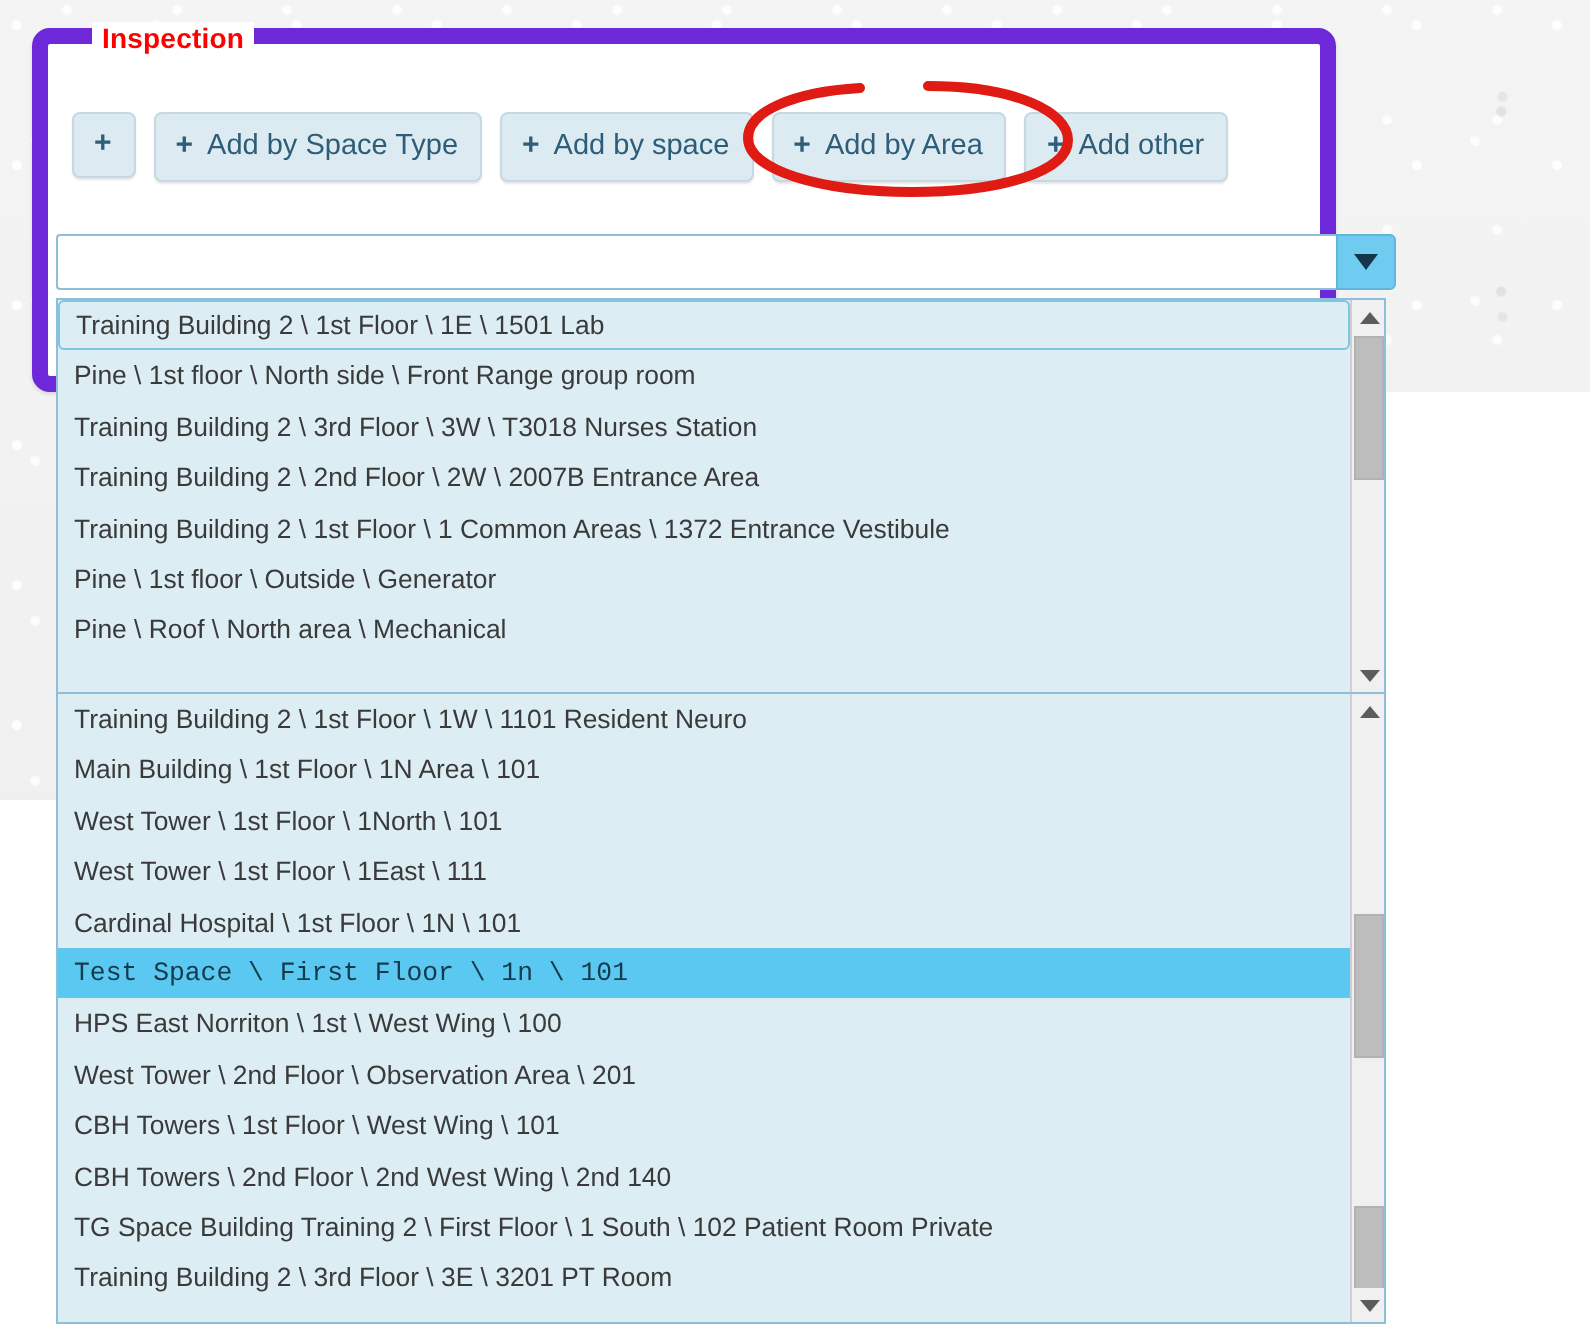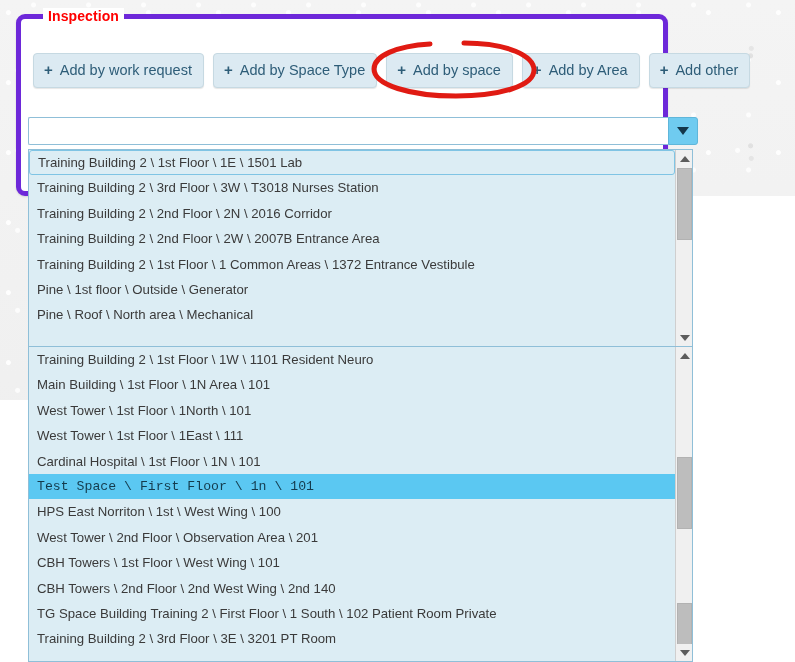--- a/index.html
+++ b/index.html
@@ -40,21 +40,21 @@
     left: 0px; top: 400px;
     width: 795px; height: 262px;
     background: #ffffff;
   }
 
   
   .inspection-panel {
     position: absolute;
     left: 16px; top: 14px;
     width: 652px; height: 182px;
-    border: 5px solid #6d28d9;
+    border: 8px solid #6d28d9;
     border-radius: 9px;
     background: #ffffff;
     box-shadow: 0 1px 2px rgba(0,0,0,.12);
   }
   .panel-legend {
     position: absolute;
     left: 22px; top: -11px;
     padding: 0 5px;
     background: #ffffff;
     color: #ff0000;
@@ -223,21 +223,20 @@
 
 <div class="page-bg"></div>
 <div class="white-canvas"></div>
 <div class="white-canvas-2"></div>
 
 <div class="inspection-panel">
   <div class="panel-legend">Inspection</div>
   <div class="toolbar" id="toolbar">
       <div class="tool-btn">
         <span class="plus">+</span>
-        <span class="label">Add by work request</span>
       </div>
       <div class="tool-btn">
         <span class="plus">+</span>
         <span class="label">Add by Space Type</span>
       </div>
       <div class="tool-btn italic">
         <span class="plus">+</span>
         <span class="label">Add by space</span>
       </div>
       <div class="tool-btn italic">
@@ -256,22 +255,22 @@
 <div class="combo">
   <input class="combo-input" type="text" autofocus="" placeholder="" style="">
   <div class="combo-caret">
     <span class="tri"></span>
   </div>
 </div>
 
 <div class="dropdown" id="dropdown-upper">
   <div class="dd-list">
       <div class="dd-item focused">Training Building 2 \ 1st Floor \ 1E \ 1501 Lab</div>
+      <div class="dd-item">Pine \ 1st floor \ North side \ Front Range group room</div>
       <div class="dd-item">Training Building 2 \ 3rd Floor \ 3W \ T3018 Nurses Station</div>
-      <div class="dd-item">Training Building 2 \ 2nd Floor \ 2N \ 2016 Corridor</div>
       <div class="dd-item">Training Building 2 \ 2nd Floor \ 2W \ 2007B Entrance Area</div>
       <div class="dd-item">Training Building 2 \ 1st Floor \ 1 Common Areas \ 1372 Entrance Vestibule</div>
       <div class="dd-item">Pine \ 1st floor \ Outside \ Generator</div>
       <div class="dd-item">Pine \ Roof \ North area \ Mechanical</div>
     </div>
   <div class="vscroll">
     <div class="arrow up">
         <span class="gl"></span>
       </div>
     <div class="thumb" style="top:18px;height:72px"></div>

